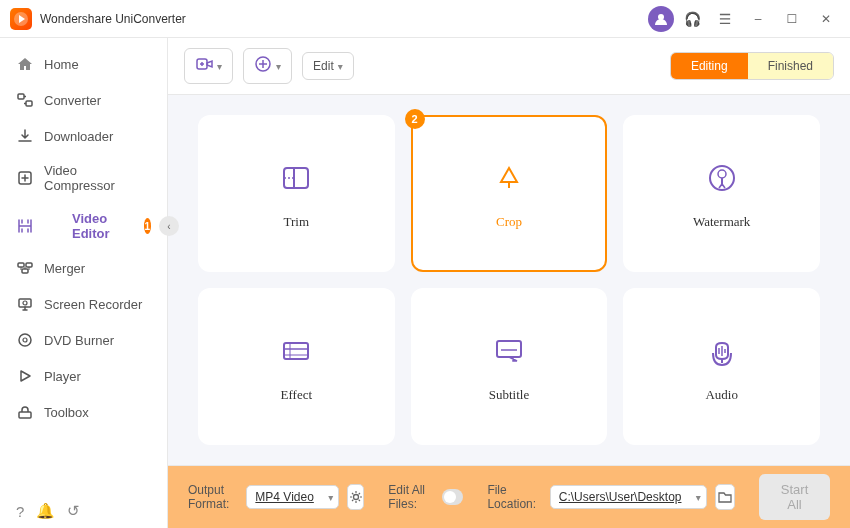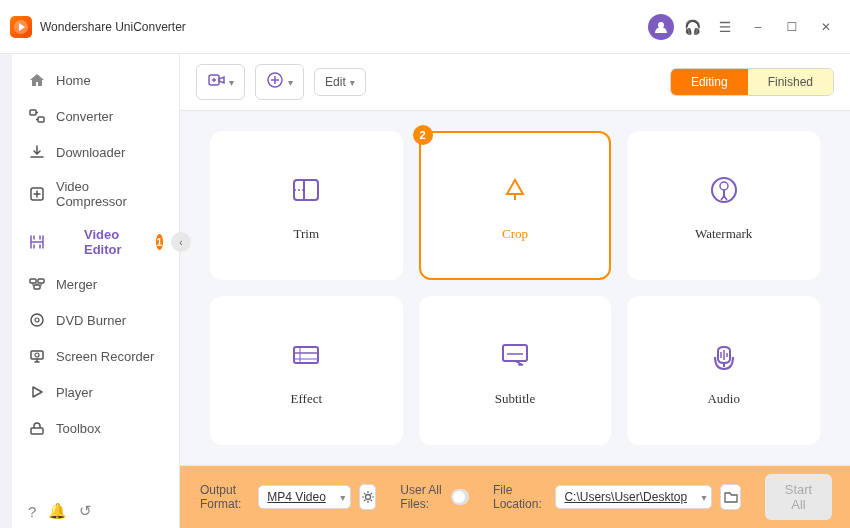--- a/index.html
+++ b/index.html
@@ -1,21 +1,21 @@
 <!DOCTYPE html>
 <html><head>
   <meta charset="utf-8">
   <style>
     * { box-sizing: border-box; margin: 0; padding: 0; }
     body { font-family: 'Segoe UI', Arial, sans-serif; background: #f0f2f7; width: 850px; height: 528px; overflow: hidden; display: flex; flex-direction: column; }
 
     
     .title-bar {
       background: #fff;
-      height: 54px;
+      height: 38px;
       display: flex;
       align-items: center;
       padding: 0 10px;
       border-bottom: 1px solid #e8e8e8;
       user-select: none;
     }
     .title-bar-logo {
       width: 22px; height: 22px;
       background: linear-gradient(135deg, #ff7a00, #ff4500);
       border-radius: 5px;
@@ -47,21 +47,20 @@
       display: flex; flex: 1; overflow: hidden;
     }
 
     
     .sidebar {
       width: 168px; background: #fff;
       border-right: 1px solid #e8e8e8;
       display: flex; flex-direction: column;
       padding: 8px 0;
       flex-shrink: 0;
-      margin-left: 12px;
     }
     .sidebar-item {
       display: flex; align-items: center;
       padding: 9px 16px; cursor: pointer;
       font-size: 13px; color: #555;
       position: relative;
     }
     .sidebar-item.active { color: #7c5cbf; font-weight: 600; }
     .sidebar-item .s-icon {
       width: 18px; height: 18px; margin-right: 10px;
@@ -274,35 +273,35 @@
             <rect x="9" y="3" width="6" height="4" rx="1" fill="none" stroke="currentColor" stroke-width="1.5"></rect>
             <rect x="5" y="9" width="6" height="4" rx="1" fill="none" stroke="currentColor" stroke-width="1.5"></rect>
             <path d="M4 7v3M12 7v3M8 7v2" stroke="currentColor" stroke-width="1"></path>
           </svg>
       </span>
       <span>Merger</span>
     </div>
     <div class="sidebar-item">
       <span class="s-icon">
         <svg width="16" height="16" viewBox="0 0 16 16">
-            <circle cx="8" cy="8" r="6" fill="none" stroke="currentColor" stroke-width="1.5"></circle>
-            <circle cx="8" cy="8" r="2" fill="none" stroke="currentColor" stroke-width="1.2"></circle>
-          </svg>
-      </span>
-      <span>DVD Burner</span>
-    </div>
-    <div class="sidebar-item">
-      <span class="s-icon">
-        <svg width="16" height="16" viewBox="0 0 16 16">
             <rect x="2" y="3" width="12" height="8" rx="1" fill="none" stroke="currentColor" stroke-width="1.5"></rect>
             <path d="M6 14h4M8 11v3" stroke="currentColor" stroke-width="1.5" stroke-linecap="round"></path>
             <circle cx="8" cy="7" r="2" fill="none" stroke="currentColor" stroke-width="1.2"></circle>
           </svg>
       </span>
       <span>Screen Recorder</span>
+    </div>
+    <div class="sidebar-item">
+      <span class="s-icon">
+        <svg width="16" height="16" viewBox="0 0 16 16">
+            <circle cx="8" cy="8" r="6" fill="none" stroke="currentColor" stroke-width="1.5"></circle>
+            <circle cx="8" cy="8" r="2" fill="none" stroke="currentColor" stroke-width="1.2"></circle>
+          </svg>
+      </span>
+      <span>DVD Burner</span>
     </div>
     <div class="sidebar-item">
       <span class="s-icon">
         <svg width="16" height="16" viewBox="0 0 16 16">
             <polygon points="4,3 13,8 4,13" fill="none" stroke="currentColor" stroke-width="1.5" stroke-linejoin="round"></polygon>
           </svg>
       </span>
       <span>Player</span>
     </div>
     <div class="sidebar-item">
@@ -448,21 +447,21 @@
         </div>
         <div class="icon-btn">
           <svg width="14" height="14" viewBox="0 0 14 14">
               <circle cx="7" cy="7" r="2.5" fill="none" stroke="#666" stroke-width="1.3"></circle>
               <path d="M7 1v2M7 11v2M1 7h2M11 7h2M3 3l1.4 1.4M9.6 9.6L11 11M3 11l1.4-1.4M9.6 4.4L11 3" stroke="#666" stroke-width="1.2"></path>
             </svg>
         </div>
       </div>
 
       <div class="bottom-field">
-        <span>User All Files:</span>
+        <span>Edit All Files:</span>
         <div class="toggle"></div>
       </div>
 
       <div class="bottom-field" style="margin-left: 0;">
         <span>File Location:</span>
         <div class="select-wrap">
           <select class="bottom-select">
             <option>C:\Users\User\Desktop</option>
           </select>
         </div>

